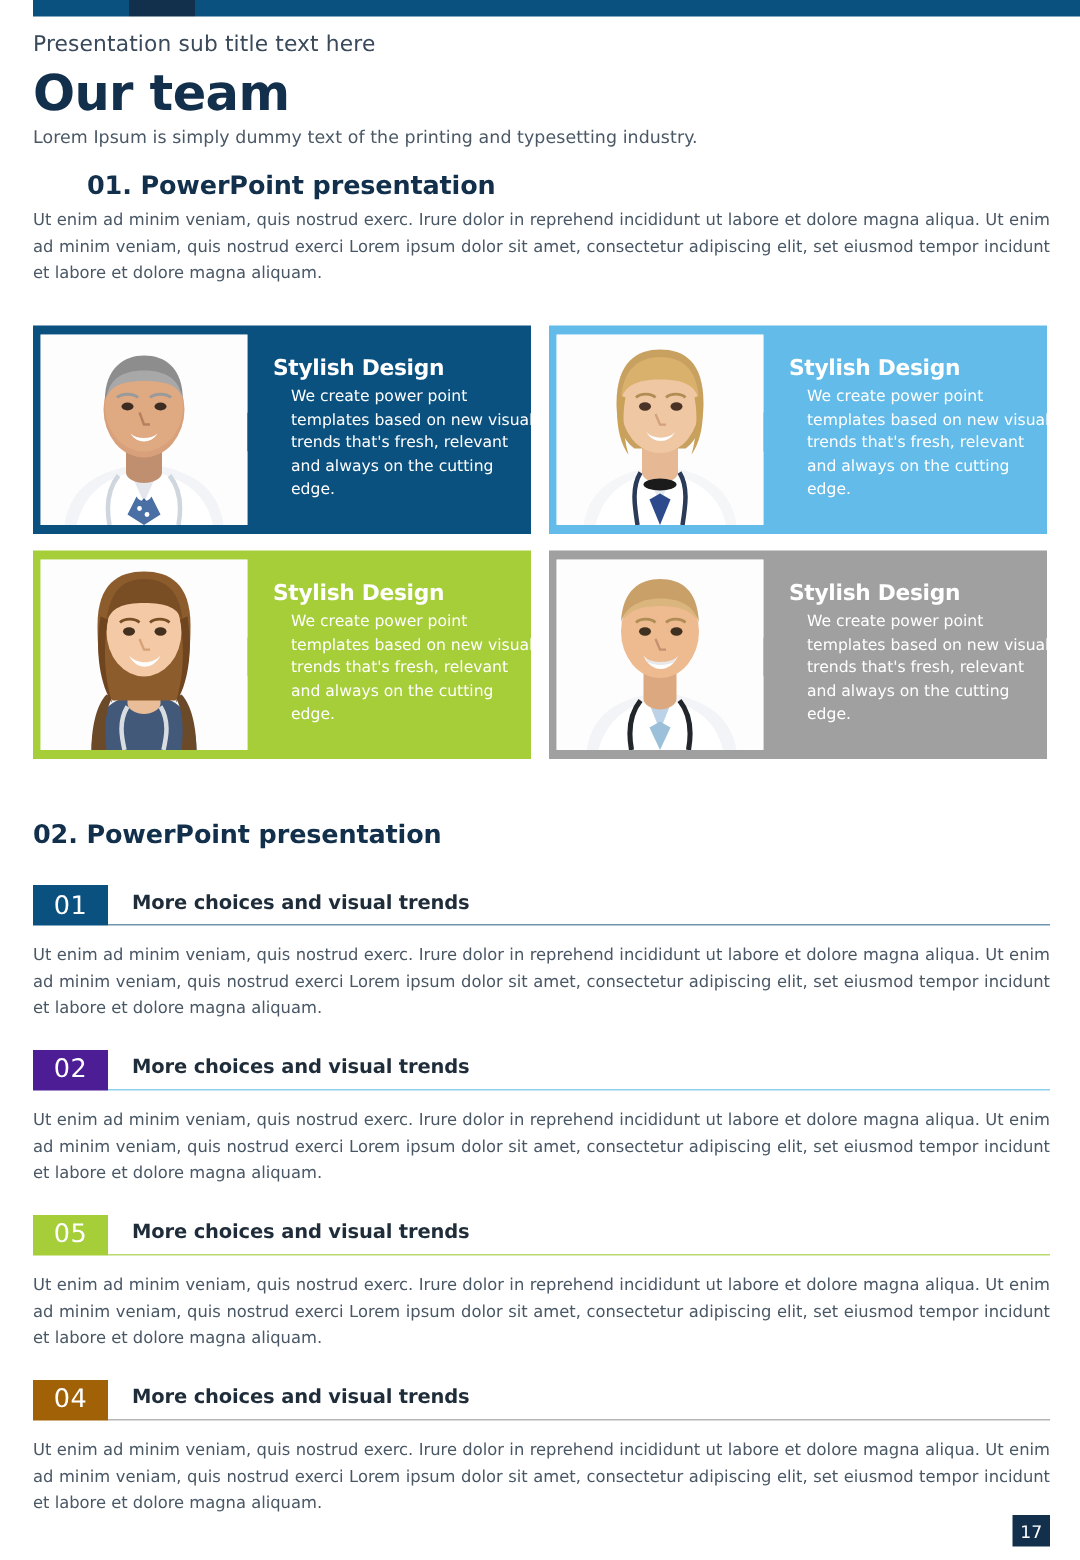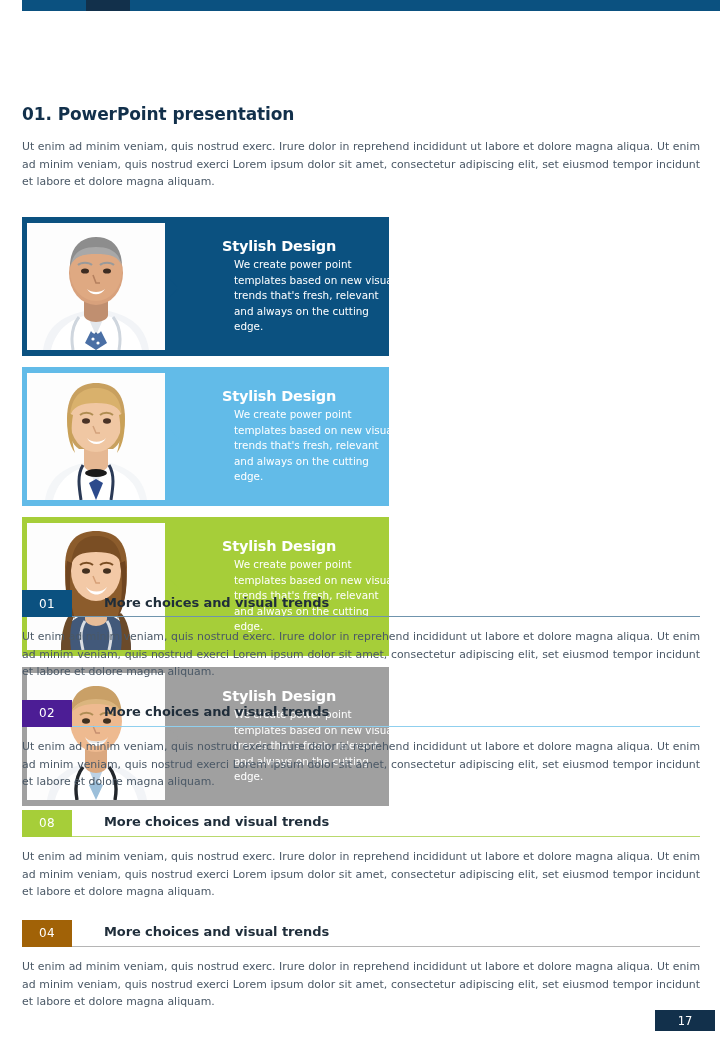--- a/index.html
+++ b/index.html
@@ -57,21 +57,21 @@
 
   
   .section-heading {
     position: absolute;
     left: 22px;
     font-size: 17px;
     font-weight: bold;
     color: #12304b;
     letter-spacing: -.1px;
   }
-  #sec1-heading { top: 104px; }
+  #sec1-heading { top: 114px; margin-left: 36px; }
   #sec2-heading { top: 547px; }
 
   
   .body-para {
     position: absolute;
     left: 22px;
     width: 678px;
     font-size: 10.9px;
     line-height: 1.62;
     color: #4a5866;
@@ -84,25 +84,24 @@
     position: absolute;
     left: 22px;
     top: 217px;
     width: 678px;
     display: flex;
     flex-wrap: wrap;
     gap: 11px 12px;
   }
   .card {
     position: relative;
-    width: 367px;
+    width: 332px;
     height: 139px;
     display: flex;
     align-items: center;
-    gap: 40px;
   }
   .card .photo-wrap {
     position: relative;
     width: 138px;
     height: 127px;
     margin-left: 5px;
     flex: none;
   }
   .card .photo {
     width: 138px;
@@ -163,28 +162,28 @@
     display: flex;
     align-items: stretch;
     height: 27px;
   }
   .numbadge {
     width: 50px;
     display: flex;
     align-items: center;
     justify-content: center;
     color: #ffffff;
-    font-size: 12px;
+    font-size: 17px;
     letter-spacing: .3px;
   }
   .numtitle-wrap {
     flex: 1;
     display: flex;
     align-items: center;
-    padding-left: 32px;
+    padding-left: 16px;
     border-bottom: 1.4px solid;
   }
   .numtitle {
     font-size: 13px;
     font-weight: bold;
     color: #1f2d3a;
     letter-spacing: -.1px;
     padding-bottom: 2px;
   }
 
@@ -201,23 +200,23 @@
     margin-top: 11px;
     font-size: 10.9px;
     line-height: 1.62;
     color: #4a5866;
     text-align: justify;
   }
 
   
   .pagebadge {
     position: absolute;
-    right: 5px;
+    right: 20px;
     bottom: 9px;
-    width: 60px;
+    width: 25px;
     height: 21px;
     background: #12304b;
     color: #ffffff;
     font-size: 11.5px;
     display: flex;
     align-items: center;
     justify-content: center;
   }
 </style>
 </head>
@@ -225,20 +224,25 @@
 
 <div class="slide">
 
   <div class="topbar">
     <div class="seg-pad"></div>
     <div class="seg-blue1"></div>
     <div class="seg-navy"></div>
     <div class="seg-blue2"></div>
   </div>
 
+  <div class="header">
+    <div class="subtitle">Presentation sub title text here</div>
+    <div class="maintitle">Our team</div>
+    <div class="leadline">Lorem Ipsum is simply dummy text of the printing and typesetting industry.</div>
+  </div>
 
   <div class="section-heading" id="sec1-heading">01. PowerPoint presentation</div>
   <div class="body-para" id="sec1-para">Ut enim ad minim veniam, quis nostrud exerc. Irure dolor in reprehend incididunt ut labore et dolore magna aliqua. Ut enim ad minim veniam, quis nostrud exerci  Lorem ipsum dolor sit amet, consectetur adipiscing elit, set eiusmod tempor incidunt et labore et dolore magna aliquam.</div>
 
   <div class="cards">
 
     <div class="card c-blue">
       <div class="photo-wrap">
         <div class="photo">
           <svg viewBox="0 0 138 127" xmlns="http://www.w3.org/2000/svg" aria-hidden="true">
@@ -366,20 +370,21 @@
         <div class="pointer"></div>
       </div>
       <div class="ctext">
         <div class="ctitle">Stylish Design</div>
         <div class="cbody">We create power point templates based on new visual trends that's fresh, relevant and always on the cutting edge.</div>
       </div>
     </div>
 
   </div>
 
+  <div class="section-heading" id="sec2-heading">02. PowerPoint presentation</div>
 
   <div class="numlist">
 
     <div class="numitem n-blue">
       <div class="numhead">
         <div class="numbadge">01</div>
         <div class="numtitle-wrap">
           <span class="numtitle">More choices and visual trends</span>
         </div>
       </div>
@@ -391,21 +396,21 @@
         <div class="numbadge">02</div>
         <div class="numtitle-wrap">
           <span class="numtitle">More choices and visual trends</span>
         </div>
       </div>
       <div class="numpara">Ut enim ad minim veniam, quis nostrud exerc. Irure dolor in reprehend incididunt ut labore et dolore magna aliqua. Ut enim ad minim veniam, quis nostrud exerci  Lorem ipsum dolor sit amet, consectetur adipiscing elit, set eiusmod tempor incidunt et labore et dolore magna aliquam.</div>
     </div>
 
     <div class="numitem n-green">
       <div class="numhead">
-        <div class="numbadge">08</div>
+        <div class="numbadge">05</div>
         <div class="numtitle-wrap">
           <span class="numtitle">More choices and visual trends</span>
         </div>
       </div>
       <div class="numpara">Ut enim ad minim veniam, quis nostrud exerc. Irure dolor in reprehend incididunt ut labore et dolore magna aliqua. Ut enim ad minim veniam, quis nostrud exerci  Lorem ipsum dolor sit amet, consectetur adipiscing elit, set eiusmod tempor incidunt et labore et dolore magna aliquam.</div>
     </div>
 
     <div class="numitem n-gray">
       <div class="numhead">
         <div class="numbadge">04</div>

